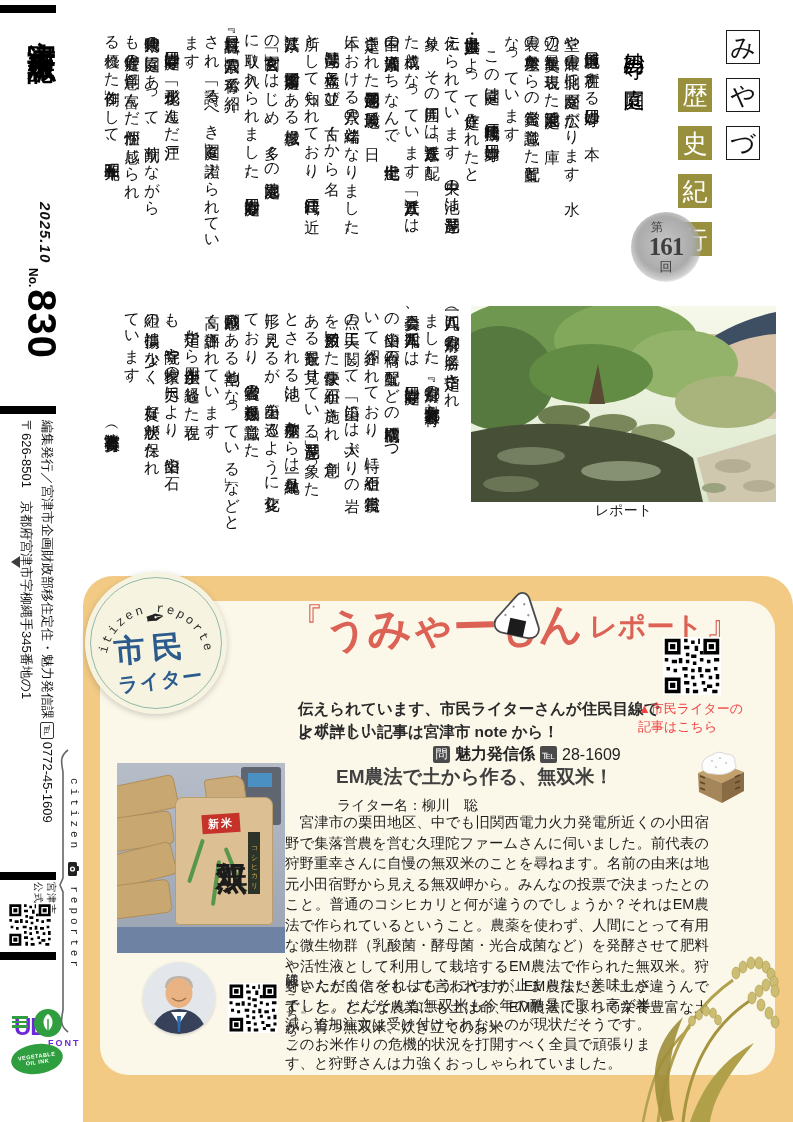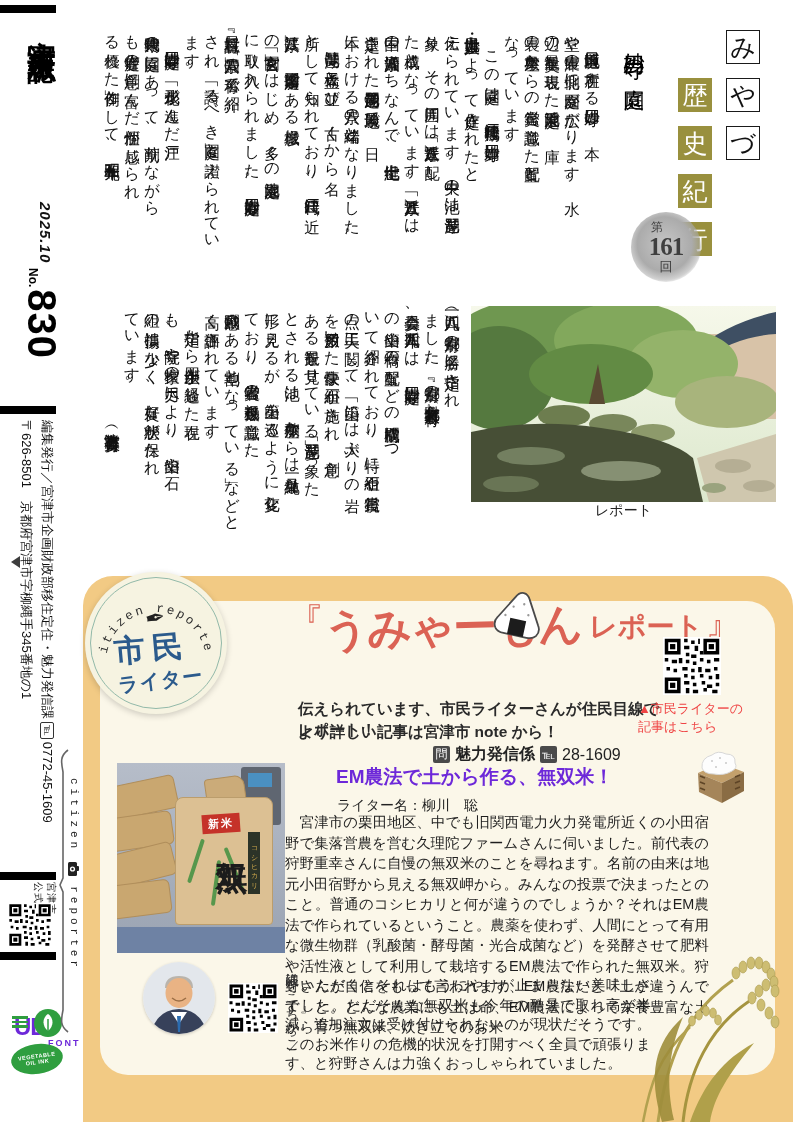--- a/index.html
+++ b/index.html
@@ -94,21 +94,21 @@
   .umya-title .sub { font-size:28px; font-weight:900; line-height:1; padding:0 2px 8px 8px; }
   .onigiri { position:absolute; left:492px; top:588px; transform:rotate(12deg); }
   .lead { position:absolute; left:298px; width:370px; font-size:15.5px; font-weight:700; color:#2a2a2a; }
   .contact-row { position:absolute; left:433px; top:744px; display:flex; align-items:center; gap:5px;
     font-size:16px; color:#222; }
   .contact-row .boxchar { background:#4a4a4a; color:#fff; font-size:12px; width:17px; height:17px;
     display:flex; align-items:center; justify-content:center; border-radius:2px; }
   .contact-row .c-name { font-weight:700; }
   .qr-caption { position:absolute; left:638px; top:700px; width:112px; text-align:left;
     font-size:13px; line-height:18px; color:#ef4444; }
-  .em-heading { position:absolute; left:336px; top:764px; font-size:19px; font-weight:800; color:#6d28d9; }
+  .em-heading { position:absolute; left:336px; top:764px; font-size:19px; font-weight:800; color:#404040; }
   .writer { position:absolute; left:337px; top:797px; font-size:14px; color:#222; }
   .bodytext { position:absolute; left:285px; text-align:justify; color:#1e1e1e; }
   .body1 { top:812px; width:424px; font-size:14.4px; line-height:20.5px; }
   .body2 { top:976px; width:366px; font-size:14.4px; line-height:19.5px; }
   .details-v { position:absolute; left:284px; top:963px; writing-mode:vertical-rl;
     font-size:12.5px; color:#333; line-height:15px; letter-spacing:1px; }
   .details-v .sl1 { position:absolute; top:-14px; left:-2px; font-size:11px; }
   .details-v .sl2 { position:absolute; bottom:-14px; right:-2px; font-size:11px; }
   .strip-text { font-family:"Liberation Mono","DejaVu Sans Mono",monospace; font-size:11px;
     letter-spacing:4px; color:#222; display:flex; align-items:center; gap:10px; }

